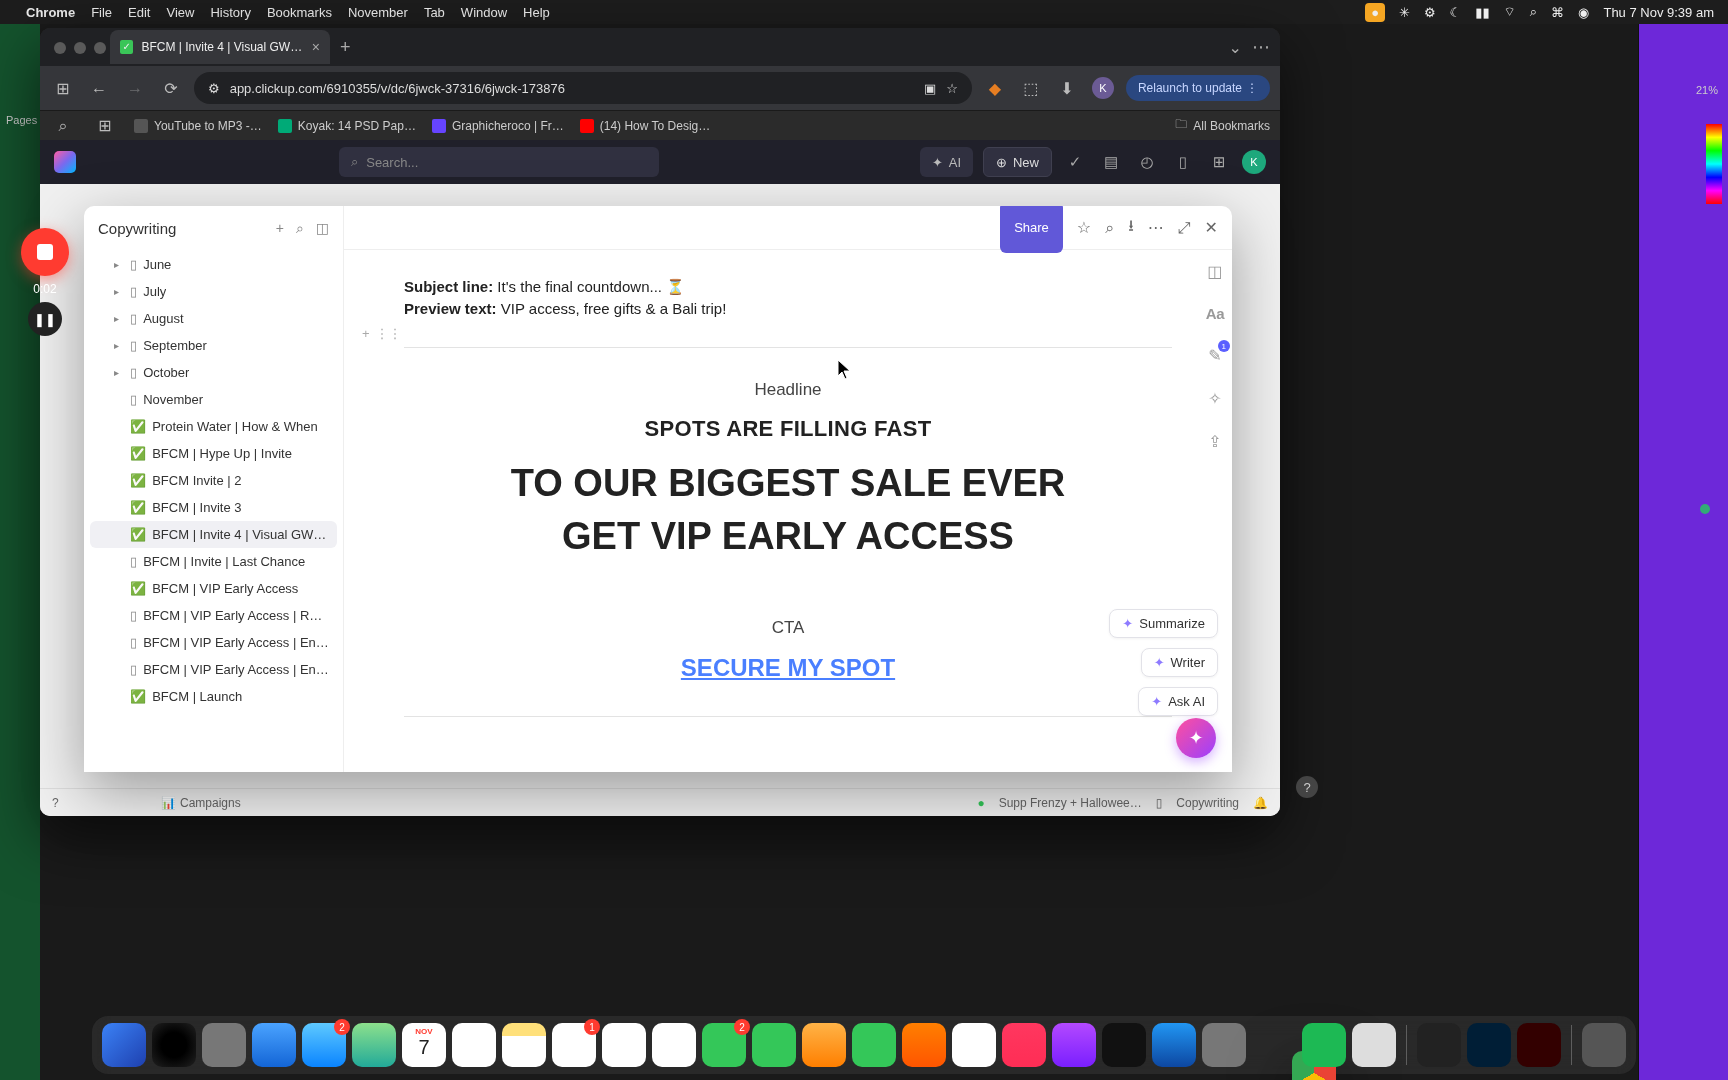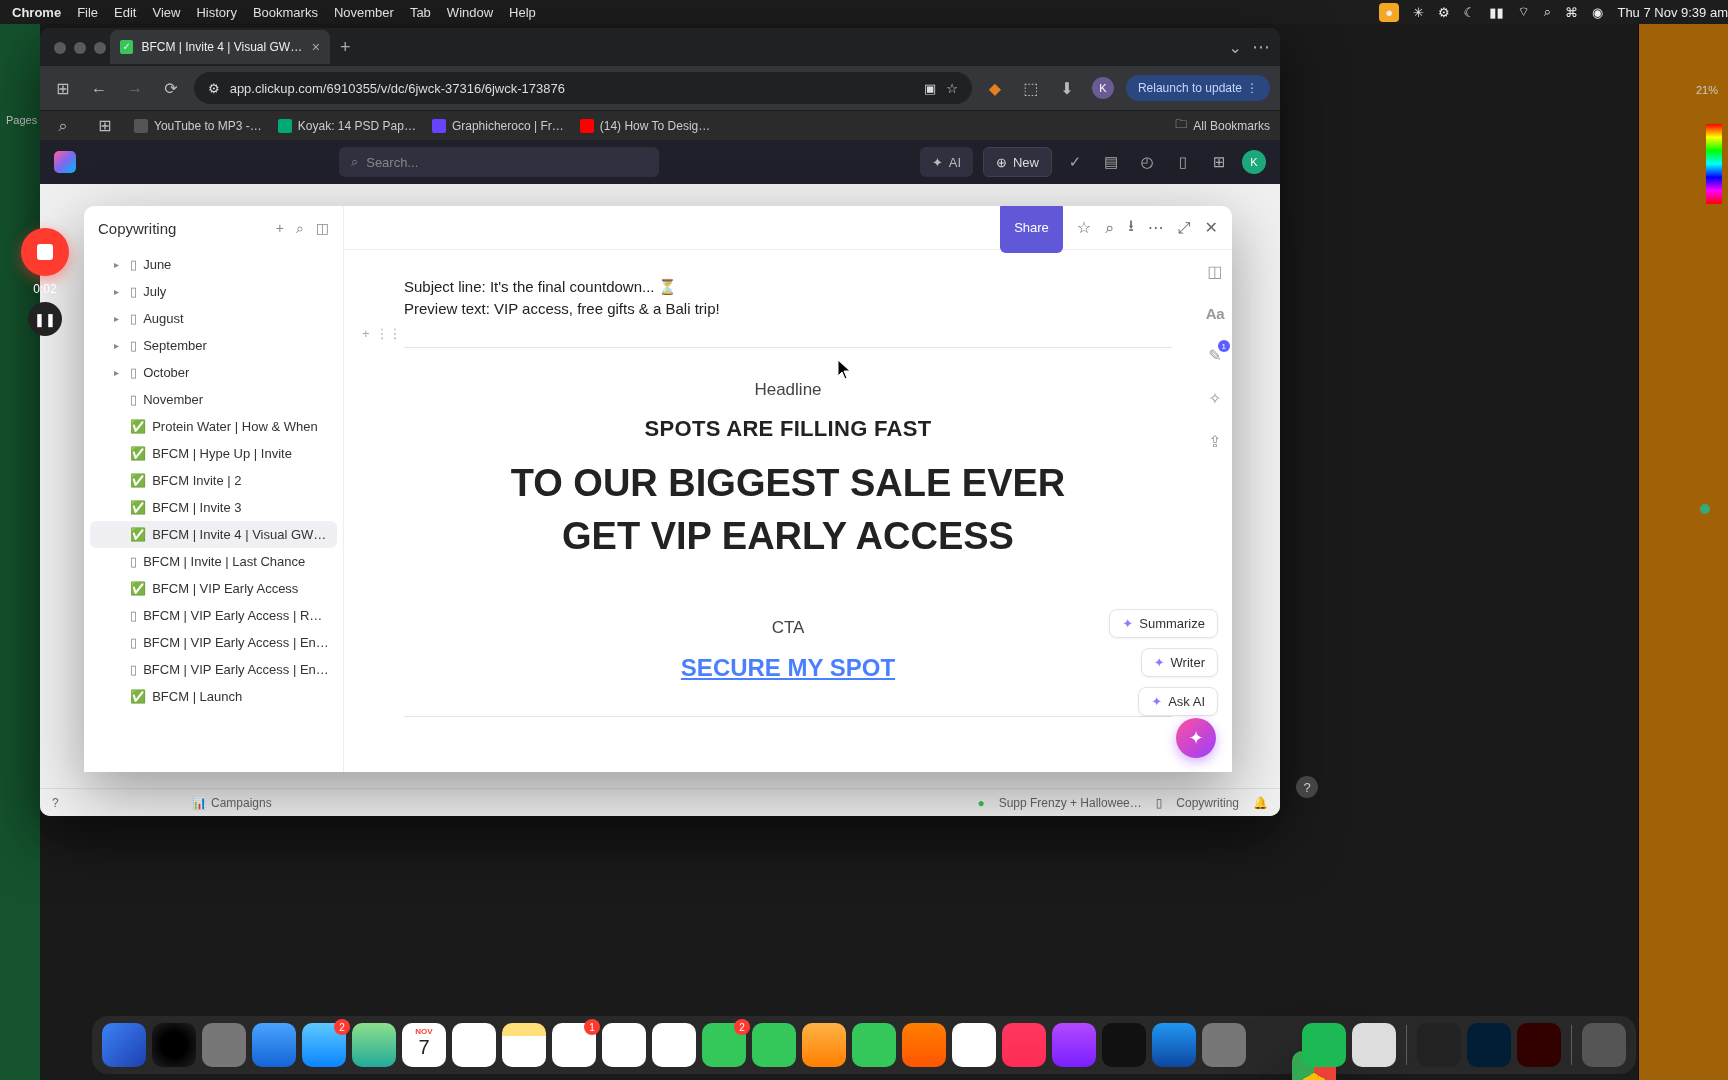--- a/index.html
+++ b/index.html
@@ -1,28 +1,28 @@
 <!DOCTYPE html>
 <html><head>
 <meta charset="utf-8">
 <style>
   * { margin: 0; padding: 0; box-sizing: border-box; font-family: -apple-system, BlinkMacSystemFont, "Segoe UI", Helvetica, Arial, sans-serif; }
   body { width: 1728px; height: 1080px; background: #1a1a1a; overflow: hidden; position: relative; }
 
   
-  .menubar { position: absolute; top: 0; left: 0; right: 0; height: 24px; background: rgba(30,30,30,0.95); display: flex; align-items: center; padding: 0 0; color: #eee; font-size: 13px; }
+  .menubar { position: absolute; top: 0; left: 0; right: 0; height: 24px; background: rgba(30,30,30,0.95); display: flex; align-items: center; padding: 0 14px; color: #eee; font-size: 13px; }
   .menubar .apple { margin-right: 12px; font-size: 15px; }
   .menubar .app { font-weight: 600; margin-right: 16px; }
   .menubar .item { margin-right: 16px; }
   .menubar .right { margin-left: auto; display: flex; align-items: center; gap: 14px; }
   .menubar .right span { font-size: 13px; }
   .menubar .mic { background:#f5a623; border-radius:4px; padding:2px 6px; font-size:12px; }
 
   
-  .bg-right { position:absolute; right:0; top:24px; bottom:0; width:90px; background:#a16207; border-left:1px solid #111; }
+  .bg-right { position:absolute; right:0; top:24px; bottom:0; width:90px; background:#6d28d9; border-left:1px solid #111; }
   .bg-right .hue { position:absolute; top:100px; right:6px; width:16px; height:80px; background:linear-gradient(red,yellow,lime,cyan,blue,magenta,red); }
   .bg-right .dot { position:absolute; top:480px; right:18px; width:10px; height:10px; border-radius:50%; background:#3a7; }
   .bg-left { position:absolute; left:0; top:24px; bottom:0; width:40px; background:#14532d; }
 
   
   .chrome { position:absolute; top:28px; left:40px; width:1240px; height:788px; background:#2b2b2b; border-radius:10px; box-shadow:0 20px 60px rgba(0,0,0,0.6); overflow:hidden; }
   .chrome-tabs { height:38px; background:#202124; display:flex; align-items:center; padding-left:70px; }
   .traffic { position:absolute; top:14px; left:14px; display:flex; gap:8px; }
   .traffic span { width:12px; height:12px; border-radius:50%; }
   .tl-red{background:#5a5a5a;} .tl-yel{background:#5a5a5a;} .tl-grn{background:#5a5a5a;}
@@ -70,21 +70,21 @@
   .tree-chev { color:#888; font-size:10px; width:10px; }
   .tree-doc { color:#888; font-size:13px; }
   .tree-check { font-size:13px; }
   .tree-label { white-space:nowrap; overflow:hidden; text-overflow:ellipsis; }
 
   .doc-main { flex:1; display:flex; flex-direction:column; position:relative; }
   .doc-toolbar { height:44px; display:flex; align-items:center; justify-content:flex-end; padding:0 14px; gap:14px; color:#666; border-bottom:1px solid #eee; }
   .share-btn { background:#6158d8; color:#fff; font-size:13px; padding:18px 14px; border-radius:6px; }
   .doc-body { flex:1; overflow-y:auto; padding:28px 60px 60px; position:relative; color:#222; }
   .doc-body p { margin-bottom:4px; font-size:15px; }
-  .doc-body .label { font-weight:400; }
+  .doc-body .label { font-weight:700; }
   .doc-hr { border:none; border-top:1px solid #e3e3e3; margin:30px 0 28px; }
   .doc-sub { text-align:center; color:#444; font-size:17px; margin-bottom:16px;margin-top:32px; }
   .doc-h3 { text-align:center; font-weight:800; font-size:22px; letter-spacing:0.3px; margin-bottom:20px; }
   .doc-h1 { text-align:center; font-weight:800; font-size:38px; margin:10px 0; }
   .doc-cta { text-align:center; color:#4a7fff; text-decoration:underline; font-weight:800; font-size:24px; margin-top:12px; }
   .line-handles { position:absolute; font-size:13px; color:#aaa; display:flex; gap:6px; }
 
   .doc-rail { position:absolute; right:8px; top:56px; display:flex; flex-direction:column; gap:24px; color:#999; font-size:16px; align-items:center; }
   .doc-rail .Aa { font-size:15px; font-weight:600; letter-spacing:-0.5px; }
   .ai-chips { position:absolute; right:14px; bottom:56px; display:flex; flex-direction:column; gap:10px; align-items:flex-end; }
@@ -251,21 +251,21 @@
     <span class="cu-ico">⊞</span>
     <div class="cu-avatar">
         <span>K</span>
       </div>
   </div>
 
   <div class="cu-page"></div>
 
   <div class="cu-bottom">
     <span>?</span>
-    <span style="margin-left:120px">📊 <span>Campaigns</span></span>
+    <span style="margin-left:89px">📊 <span>Campaigns</span></span>
     <div class="r">
       <span style="color:#34c759">●</span>
       <span>Supp Frenzy + Hallowee…</span>
       <span>▯</span>
       <span>Copywriting</span>
       <span>🔔</span>
     </div>
   </div>
 </div>
 

